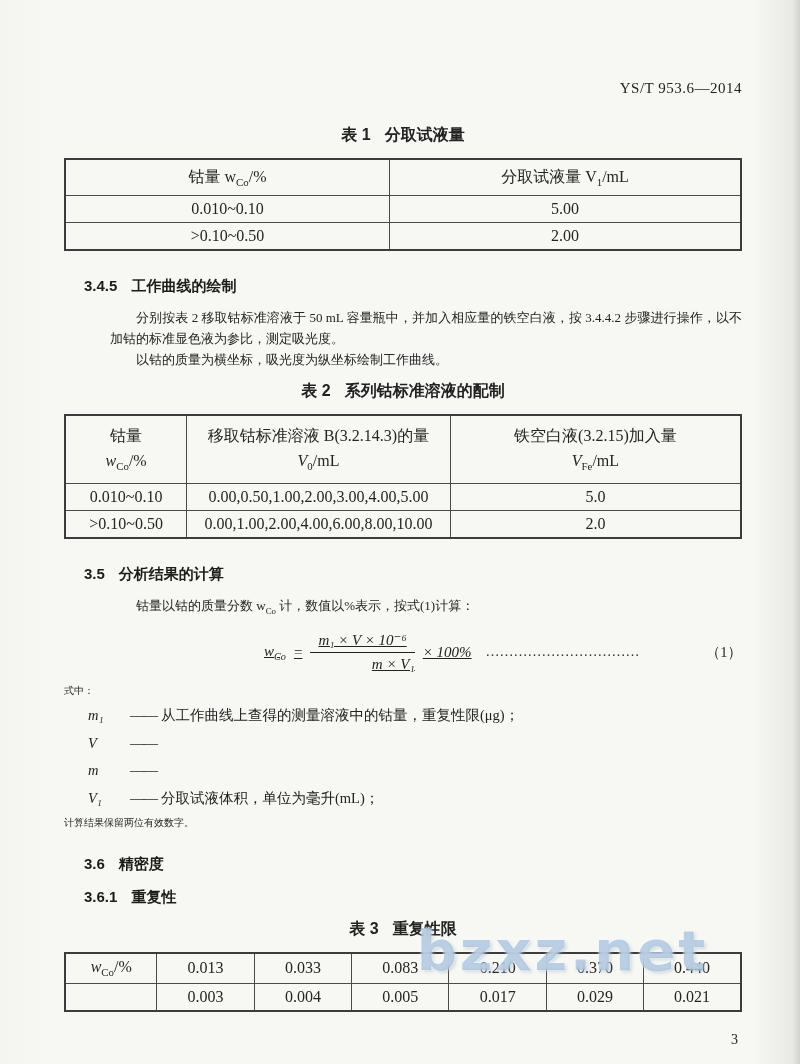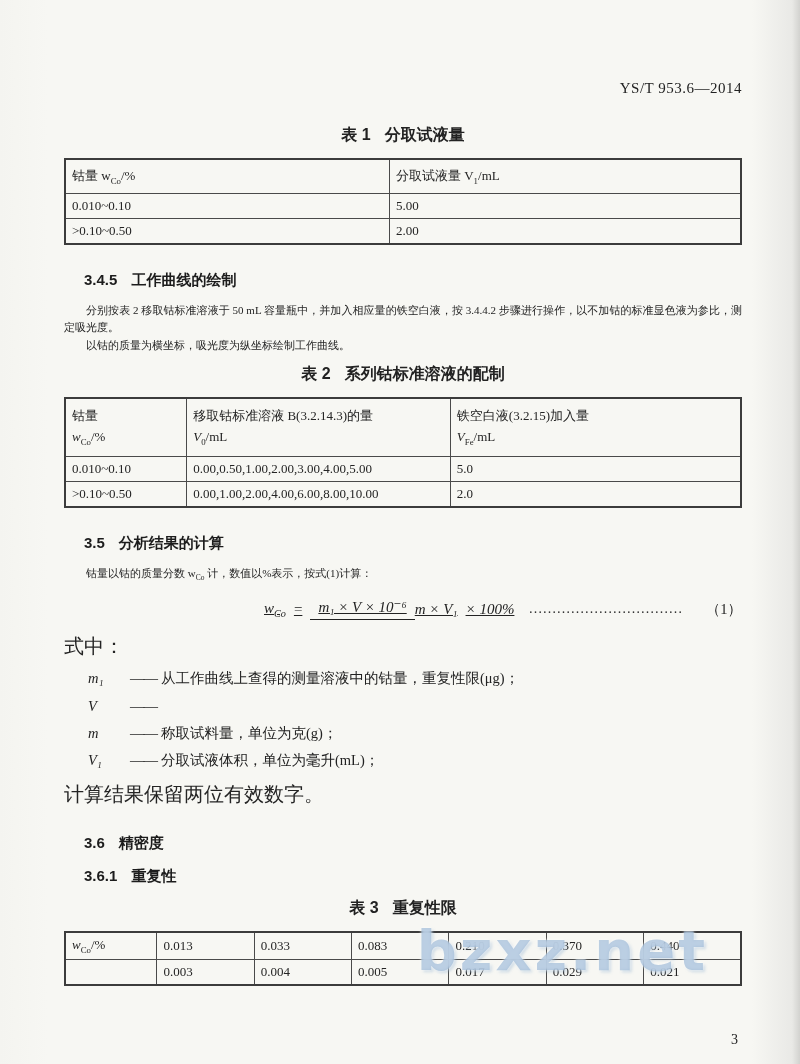--- a/index.html
+++ b/index.html
@@ -39,45 +39,47 @@
   .caption .cap-label { margin-right: 14px; }
 
   table.tbl {
     width: 100%;
     border-collapse: collapse;
     border: 2px solid #3c3c3c;
     background: transparent;
   }
   table.tbl td {
     border: 1px solid #4a4a4a;
+    text-align: center;
     vertical-align: middle;
-    font-size: 13px;
+    font-size: 16px;
     padding: 4px 6px;
     color: #242424;
   }
   table.tbl td.hdr { padding: 7px 6px; }
   .two-line div { line-height: 1.6; }
 
   .heading {
     font-family: "Liberation Sans", "DejaVu Sans", sans-serif;
     font-weight: bold;
     font-size: 15px;
     color: #1c1c1c;
   }
   .heading .h-num { margin-right: 14px; margin-left: 20px; }
 
   .para {
-    font-size: 11px;
+    font-size: 13px;
     line-height: 1.6;
     text-indent: 2em;
     text-align: justify;
     color: #242424;
+    margin-left: 46px;
   }
   .para-noindent {
-    font-size: 20px;
+    font-size: 10px;
     line-height: 1.6;
     color: #242424;
   }
 
   i.math { font-style: italic; font-family: "Liberation Serif", "DejaVu Serif", serif; }
   sub.math-sub { font-size: 0.68em; }
 
   .formula-row {
     display: flex;
     align-items: center;
@@ -86,21 +88,21 @@
   .f-spacer { width: 200px; flex: none; }
   .formula {
     display: inline-flex;
     align-items: center;
     font-size: 15px;
     font-style: italic;
     white-space: nowrap;
     text-decoration: underline;
   }
   .formula .eq { margin: 0 8px; font-style: normal; }
-  .frac { display: inline-flex; text-align: center; }
+  .frac { display: inline-flex; flex-direction: column; text-align: center; align-items: flex-end; }
   .frac .num { border-bottom: 1.4px solid #222; padding: 0 8px 3px 8px; }
   .frac .den { padding-top: 3px; }
   .f-tail { margin-left: 8px; }
   .dots {
     flex: 1;
     overflow: hidden;
     white-space: nowrap;
     font-size: 14px;
     color: #333;
     margin: 0 4px 0 14px;
@@ -250,21 +252,20 @@
       <span class="dash">——</span>
       <span>从工作曲线上查得的测量溶液中的钴量，重复性限(μg)；</span>
     </div>
     <div class="def-line">
       <span class="sym">V</span>
       <span class="dash">——</span>
     </div>
     <div class="def-line">
       <span class="sym">m</span>
       <span class="dash">——</span>
-      <span>称取试料量，单位为克(g)；</span>
     </div>
     <div class="def-line">
       <span class="sym">V₁</span>
       <span class="dash">——</span>
       <span>分取试液体积，单位为毫升(mL)；</span>
     </div>
 
     <div class="para-noindent mt6">计算结果保留两位有效数字。</div>
 
     <div class="heading mt24">

